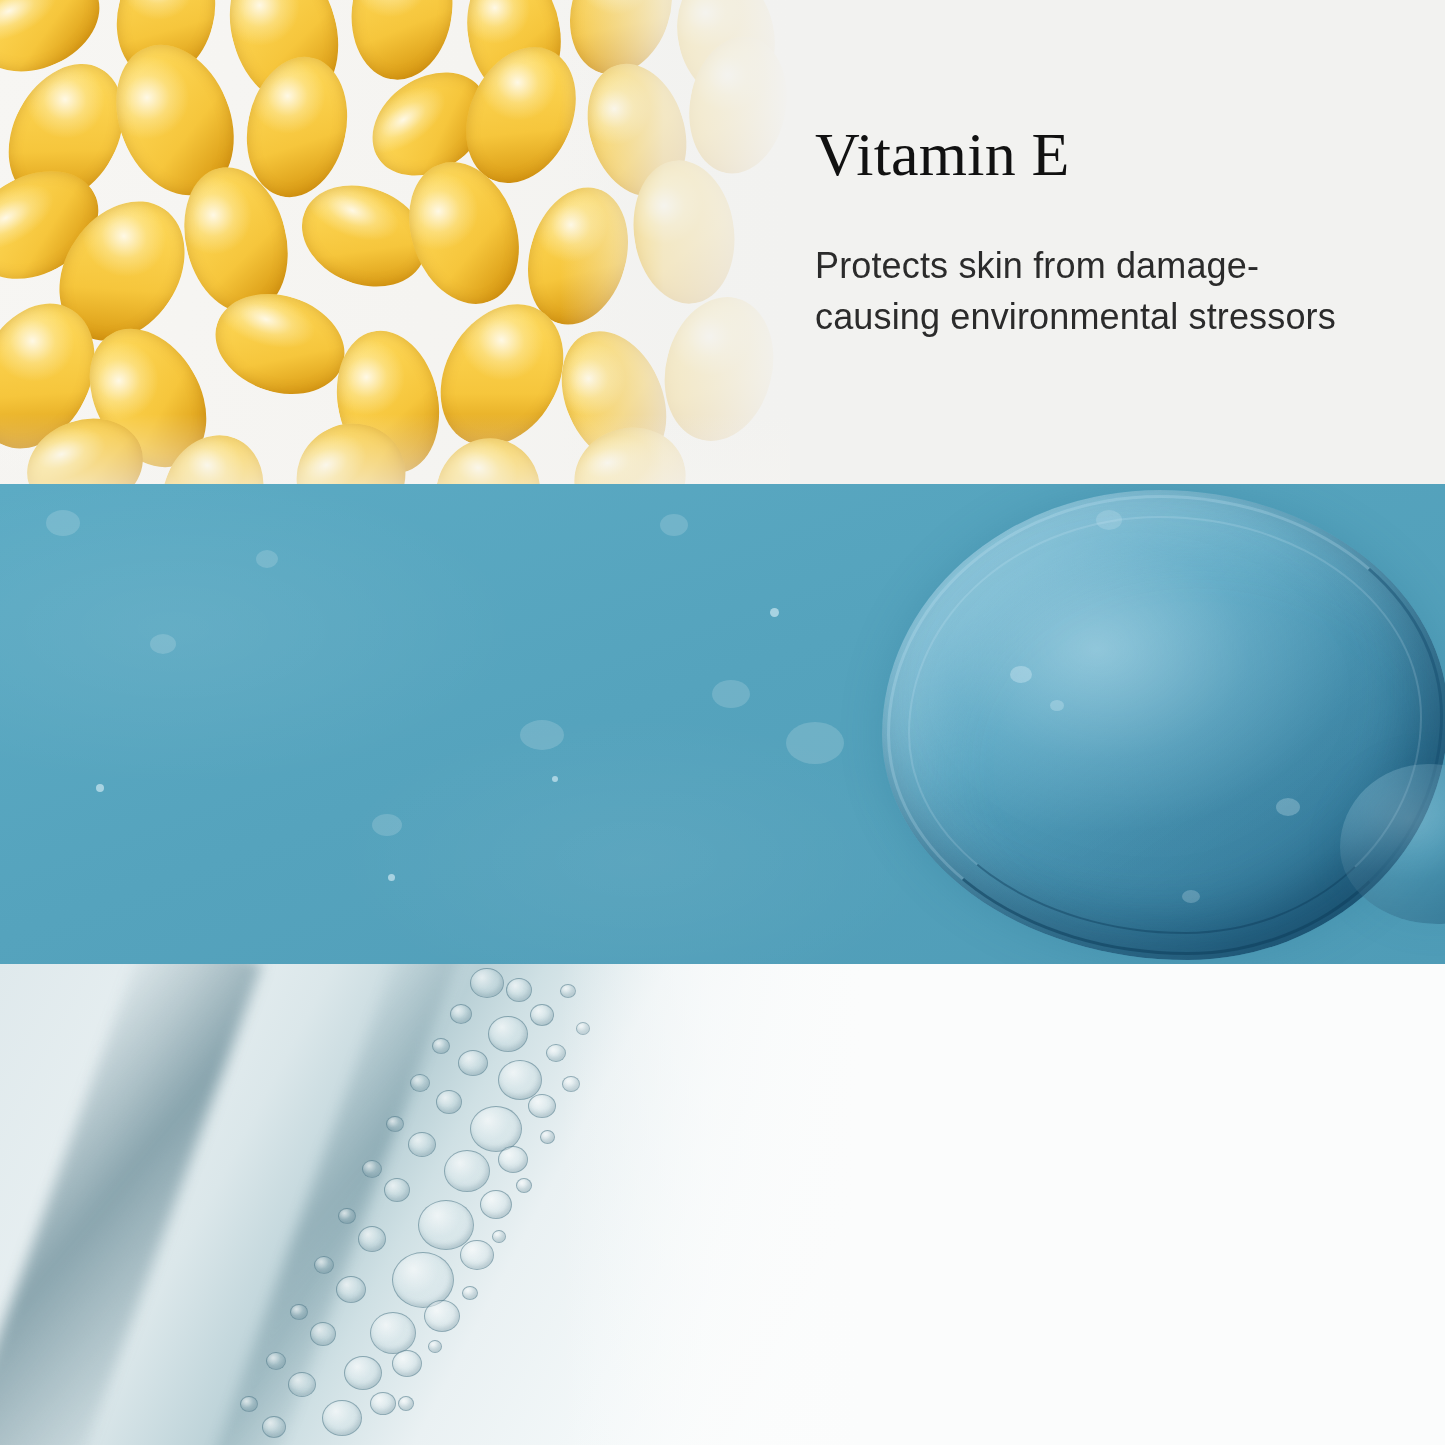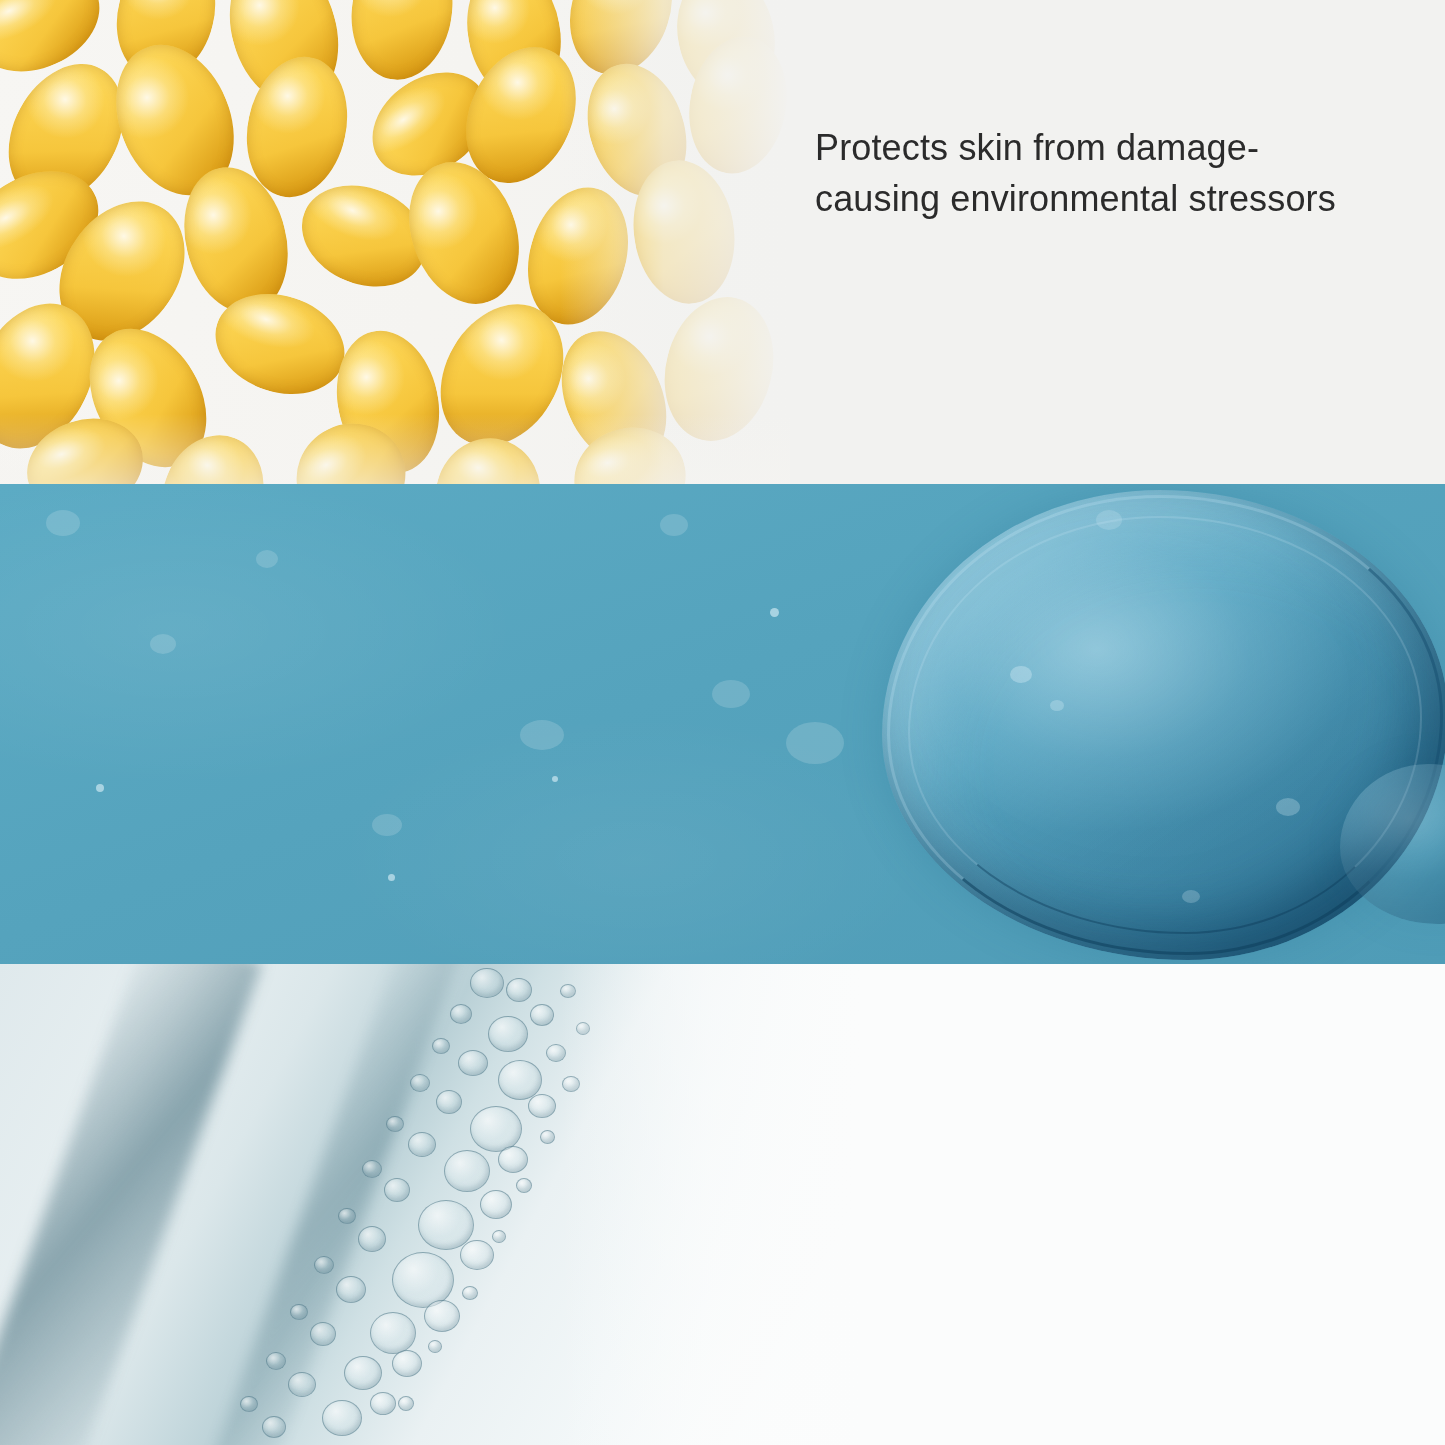--- a/index.html
+++ b/index.html
@@ -180,21 +180,22 @@
       <div class="cap" style="left:164px;top:434px;width:98px;height:118px;transform:rotate(22deg);"></div>
       <div class="cap" style="left:296px;top:424px;width:110px;height:104px;transform:rotate(-26deg);"></div>
       <div class="cap" style="left:436px;top:438px;width:104px;height:112px;transform:rotate(16deg);"></div>
       <div class="cap" style="left:574px;top:428px;width:112px;height:100px;transform:rotate(-14deg);"></div>
 
       <div class="caps-fade"></div>
       <div class="caps-fade-b"></div>
     </div>
 
     <div class="panel-copy" style="left:815px;top:122px;width:580px;">
-      <p class="ing-desc" style="font-size:36px;color:#2b2b2b;width:560px;">Protects skin from damage-causing environmental stressors</p>
+      <h2 class="ing-title" style="font-size:62px;color:#111111;">Vitamin E</h2>
+      <p class="ing-desc" style="font-size:36px;color:#2b2b2b;margin-top:52px;width:560px;">Protects skin from damage-causing environmental stressors</p>
     </div>
   </section>
 
   <section class="panel" id="panel-hyaluronic">
 
     <div class="panel-media" id="hyaluronic-media">
       <div class="hya-bg"></div>
 
       <div class="hya-spot" style="left:46px;top:26px;width:34px;height:26px;"></div>
       <div class="hya-spot" style="left:150px;top:150px;width:26px;height:20px;"></div>

